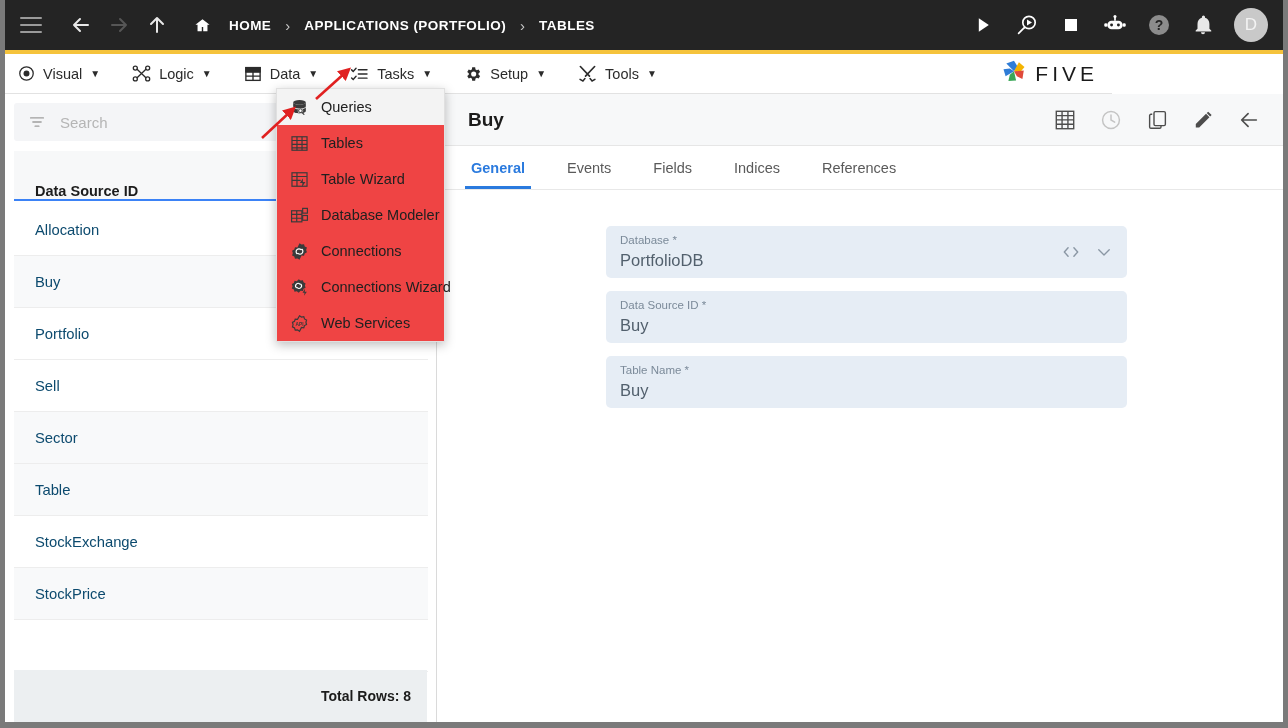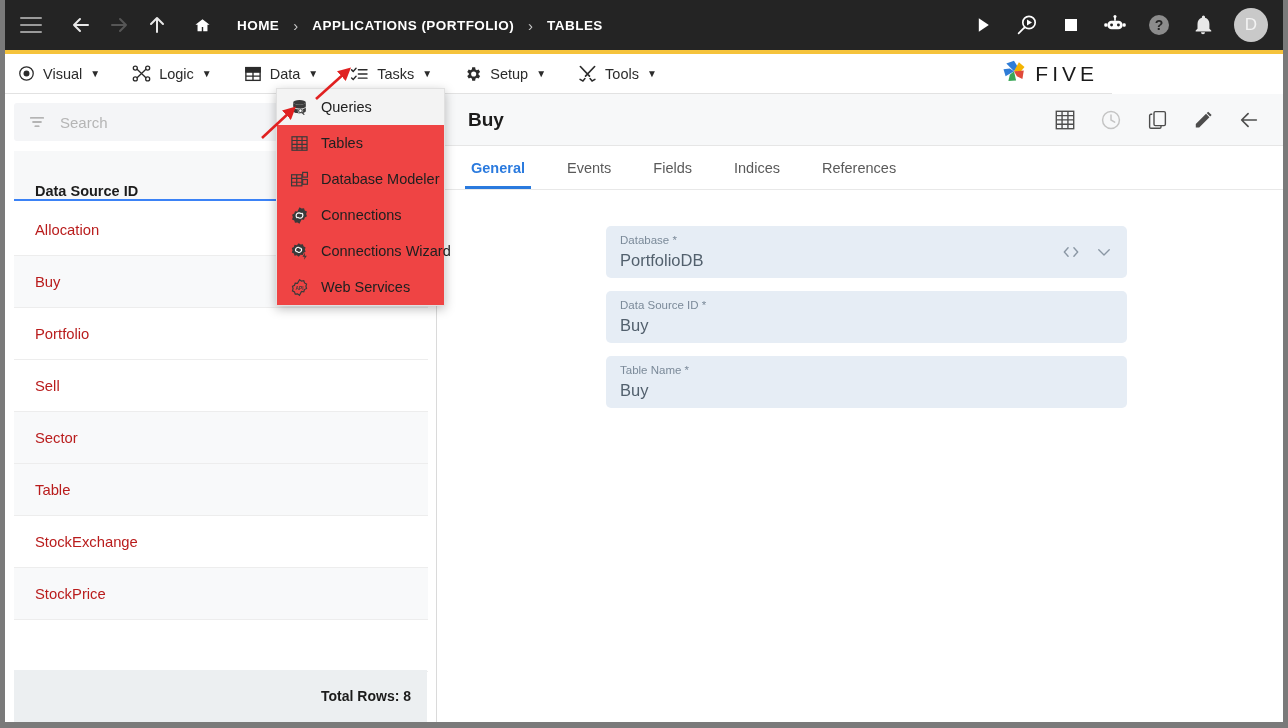--- a/index.html
+++ b/index.html
@@ -30,21 +30,21 @@
   .ticon { width: 26px; height: 26px; display: flex; align-items: center;
            justify-content: center; color: #e8e8e8; cursor: pointer; }
   .ticon svg { display: block; }
   .hamburger { width: 22px; height: 16px; display: flex; flex-direction: column;
                justify-content: space-between; margin-right: 24px; cursor: pointer; }
   .hamburger span { display: block; height: 2px; background: #9a9a9a; border-radius: 1px; }
   .navarrow { width: 30px; height: 30px; display: flex; align-items: center;
               justify-content: center; margin-right: 8px; cursor: pointer; }
   .crumb {
     color: #fff; font-size: 13.5px; font-weight: 700; letter-spacing: .45px;
-    display: flex; align-items: center; gap: 26px; cursor: pointer;
+    display: flex; align-items: center; gap: 18px; cursor: pointer;
     white-space: nowrap;
   }
   .crumb-sep { color: #c9c9c9; font-size: 15px; margin: 0 14px; font-weight: 400; }
   .avatar {
     width: 34px; height: 34px; border-radius: 50%; background: #c9c9c9;
     color: #f3f3f3; font-size: 17px; display: flex; align-items: center;
     justify-content: center; cursor: pointer; font-weight: 400;
   }
   .goldbar { position: absolute; left: -5px; top: 50px; width: 1288px; height: 4px;
              background: #f5c33c; }
@@ -99,21 +99,21 @@
 
   .grid-head {
     position: absolute; left: 9px; top: 57px; width: 414px; height: 50px;
     background: #f7f8f9; border-bottom: 2px solid #3b82f6;
     display: flex; align-items: flex-end; padding: 0 0 0 21px;
     font-size: 14.5px; font-weight: 700; color: #1c1c1c;
   }
   .grid-rows { position: absolute; left: 9px; top: 110px; width: 414px; bottom: 58px; }
   .grow {
     height: 52px; display: flex; align-items: center; padding-left: 21px;
-    font-size: 14.8px; color: #b91c1c; border-bottom: 1px solid #ededed;
+    font-size: 14.8px; color: #0c4a6e; border-bottom: 1px solid #ededed;
     cursor: pointer; background: #fff;
   }
   .grow.alt { background: #f8f9fa; }
   .grow.empty { cursor: default; }
   .grid-footer {
     position: absolute; left: 9px; right: 9px; bottom: 0; height: 52px;
     background: #eceff1; display: flex; align-items: center;
     justify-content: flex-end; padding-right: 16px;
     font-size: 14px; font-weight: 700; color: #1c1c1c;
   }
@@ -487,20 +487,30 @@
     <div class="dd-item">
       <span class="dd-icon">
         <svg width="19" height="19" viewBox="0 0 24 24" fill="none" stroke="#3a3a3a" stroke-width="1.5">
           <rect x="2.5" y="3.5" width="19" height="17"></rect>
             <path d="M2.5 8.2h19M2.5 13h19M2.5 17.6h19M8.8 3.5v17M15.2 3.5v17"></path>
         </svg>
       </span>
       <span>Tables</span>
     </div>
 
+    <div class="dd-item">
+      <span class="dd-icon">
+        <svg width="19" height="19" viewBox="0 0 24 24" fill="none" stroke="#3a3a3a" stroke-width="1.5">
+          <rect x="2.5" y="3.5" width="19" height="17"></rect>
+            <path d="M2.5 8.2h19M2.5 13h11M8.8 3.5v17"></path>
+          <path d="M16.5 10.5 12.5 16.5h3.3l-.8 5 4.5-6.5h-3.3z" fill="#3a3a3a" stroke="none"></path>
+        </svg>
+      </span>
+      <span>Table Wizard</span>
+    </div>
 
     <div class="dd-item">
       <span class="dd-icon">
         <svg width="19" height="19" viewBox="0 0 24 24" fill="none" stroke="#3a3a3a" stroke-width="1.5">
           <rect x="2" y="6" width="13" height="14"></rect>
             <path d="M2 10.5h13M2 15.5h13M8.5 6v14"></path>
           <rect x="16" y="3" width="6" height="6"></rect>
           <rect x="16" y="12" width="6" height="6"></rect>
         </svg>
       </span>

